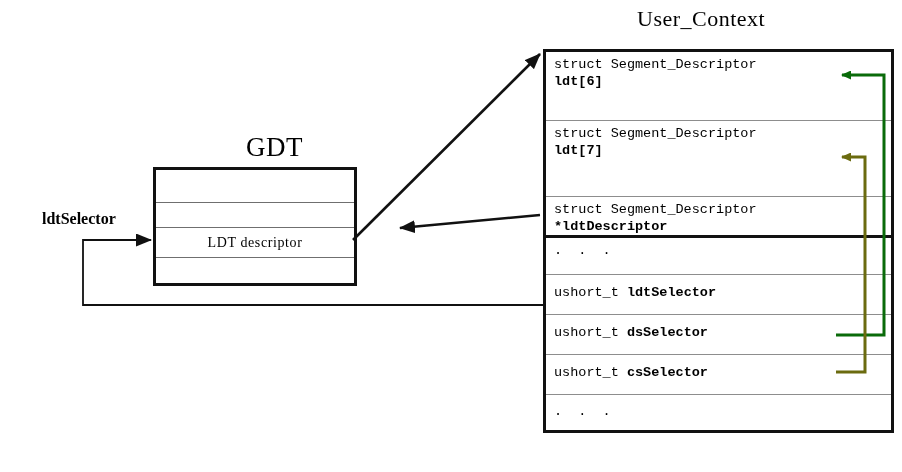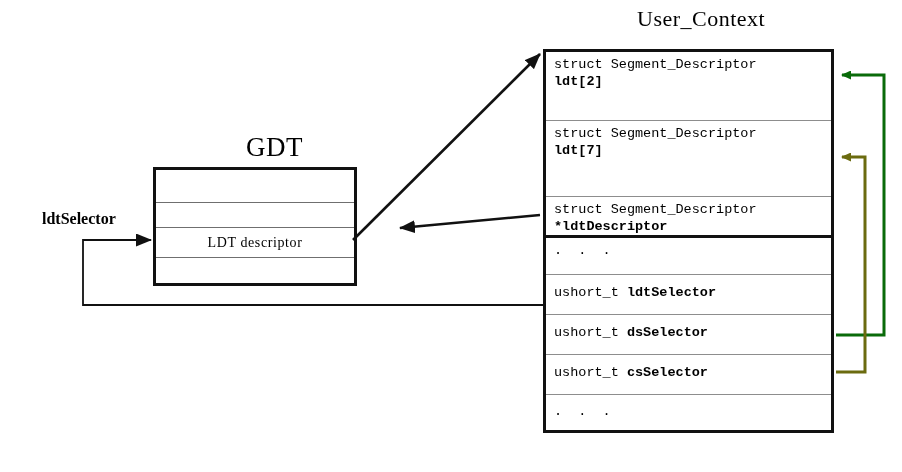--- a/index.html
+++ b/index.html
@@ -43,21 +43,21 @@
     position: absolute;
     box-sizing: border-box;
     background: #ffffff;
     border: 3px solid #111111;
   }
 
   
   #uc-box {
     left: 543px;
     top: 49px;
-    width: 291px;
+    width: 351px;
     height: 384px;
   }
   .uc-row {
     position: relative;
     box-sizing: border-box;
     border-bottom: 1px solid #8d8d8d;
     padding: 5px 0 0 8px;
     font-family: "Liberation Mono", monospace;
     font-size: 13.5px;
     line-height: 16.5px;
@@ -150,21 +150,21 @@
     </div>
     <div class="gdt-row last" style="height:25px">
       <div class="gdt-label"></div>
     </div>
   </div>
 
   <div class="struct-box" id="uc-box">
 
     <div class="uc-row" style="height:69px">
       <span class="t1">struct Segment_Descriptor</span>
-      <span class="t2">ldt[2]</span>
+      <span class="t2">ldt[6]</span>
     </div>
 
     <div class="uc-row" style="height:76px">
       <span class="t1">struct Segment_Descriptor</span>
       <span class="t2">ldt[7]</span>
     </div>
 
     <div class="uc-row thick-bottom" style="height:41px">
       <span class="t1">struct Segment_Descriptor</span>
       <span class="t2">*ldtDescriptor</span>

